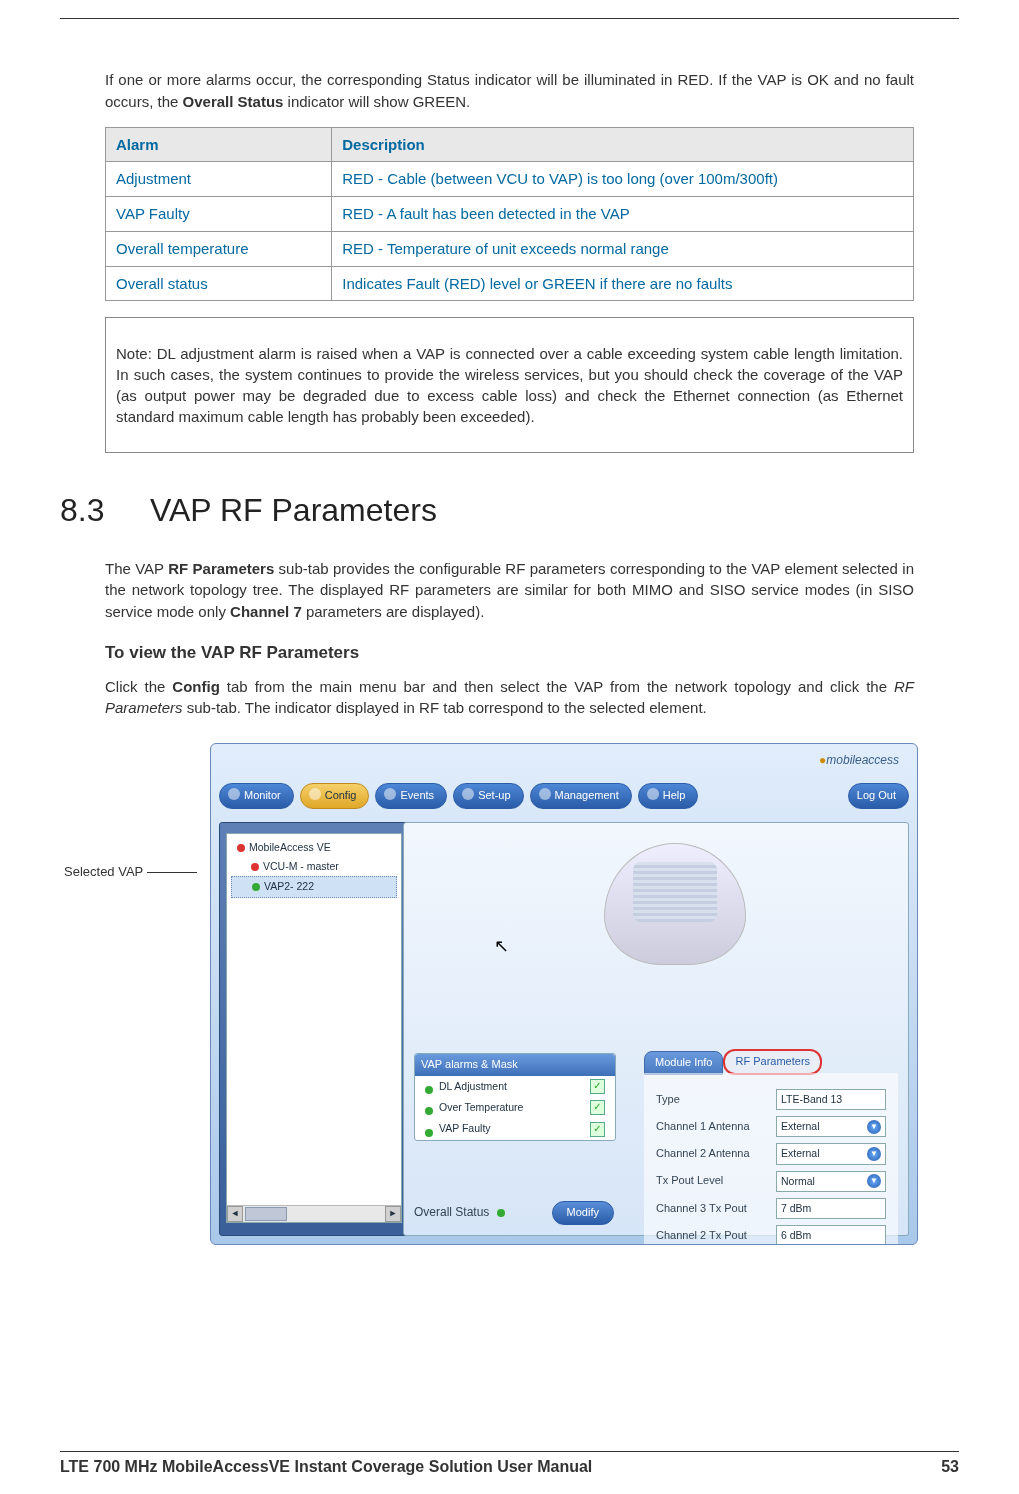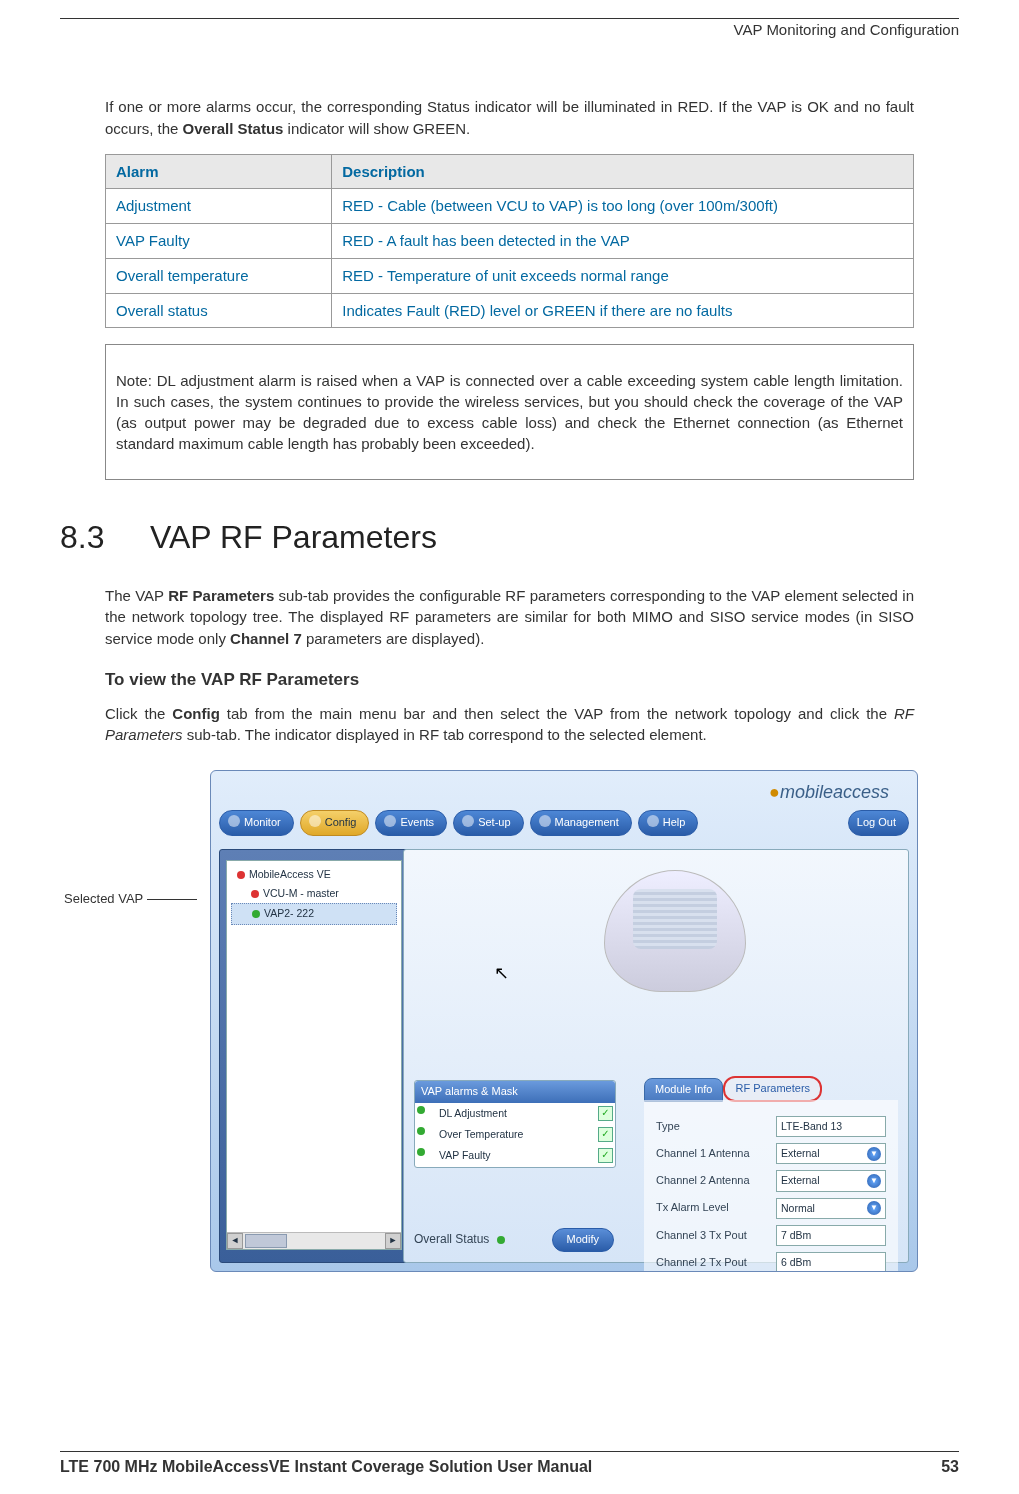--- a/index.html
+++ b/index.html
@@ -14,21 +14,21 @@
 .tbl th{background:#e8e8e8;font-weight:bold}
 .note-box{border:1px solid #888;padding:25px 10px;margin:10px 0 30px;line-height:1.4;text-align:justify}
 .h2{font-family:Arial,Helvetica,sans-serif;font-size:32px;font-weight:normal;margin:34px 0 24px -45px;color:#222}
 .h2 .num{display:inline-block;width:90px}
 .h3{font-weight:bold;font-size:17px;margin:18px 0 10px;font-family:Arial,Helvetica,sans-serif}
 .italic{font-style:italic}
 .figure-wrap{position:relative;margin:24px 0 0 -45px}
 .callout{position:absolute;left:4px;top:120px;font-size:13px}
 .callout .line{display:inline-block;width:50px;border-top:1px solid #333;vertical-align:middle;margin-left:4px}
 .app{margin-left:150px;width:706px;height:500px;background:linear-gradient(#e1edfb,#a9c8ea);border:1px solid #6a89b8;border-radius:6px;position:relative;overflow:hidden;font-family:Tahoma,Verdana,sans-serif;font-size:11px;color:#234}
-.app .logo{position:absolute;top:8px;right:28px;font-size:18px;color:#3a5f88;font-style:italic}
+.app .logo{position:absolute;top:8px;right:18px;font-size:12px;color:#3a5f88;font-style:italic}
 .app .logo .dot{color:#d08a00}
 .app .menubar{position:absolute;top:38px;left:8px;right:8px;height:28px;display:flex;gap:6px;align-items:center}
 .mbtn{background:linear-gradient(#4d87d6,#2a5ca8);color:#fff;border-radius:14px;padding:4px 12px 4px 8px;font-size:11px;display:flex;gap:4px;border:1px solid #2a5ca8;cursor:pointer}
 .mbtn.active{background:linear-gradient(#f5d06a,#e0a828);color:#2a4;border-color:#c08a20;color:#234}
 .mbtn .mi{width:12px;height:12px;background:#fff;border-radius:50%;opacity:.5}
 .logout{margin-left:auto}
 .tree{position:absolute;top:78px;left:8px;width:176px;bottom:8px;background:linear-gradient(#5e7fb5,#3a5f99);border:1px solid #2a4a7a;border-radius:3px;color:#fff;padding:6px}
 .tree-panel{background:#fff;color:#234;border:1px solid #8aa;margin-top:4px;padding:4px;height:380px;position:relative}
 .tree-item{display:flex;align-items:center;gap:4px;padding:2px 0 2px 6px;font-size:10.5px}
 .tree-item.child{padding-left:20px}
@@ -37,21 +37,21 @@
 .dot-green{width:8px;height:8px;background:#3a3;border-radius:50%}
 .tree-scroll{position:absolute;bottom:0;left:0;right:0;height:16px;background:#e8e8e8;border-top:1px solid #bbb;display:flex;align-items:center}
 .tree-scroll .ar{width:14px;height:14px;background:#d0d0d0;border:1px solid #999;font-size:9px;text-align:center;line-height:12px}
 .tree-scroll .thumb{width:40px;height:12px;background:#c0c8d8;border:1px solid #8a9ab0;margin-left:2px}
 .content{position:absolute;top:78px;left:192px;right:8px;bottom:8px;background:linear-gradient(#f2f7fd,#d6e5f7);border:1px solid #8ab;border-radius:3px}
 .device-img{position:absolute;top:20px;left:200px;width:140px;height:120px;background:linear-gradient(#eef,#ccd);border-radius:50% 50% 40% 40%/60% 60% 40% 40%;border:1px solid #bbb}
 .device-img::before{content:"";position:absolute;top:18px;left:28px;width:84px;height:60px;background:repeating-linear-gradient(#d8e0ee,#d8e0ee 3px,#c4cee0 3px,#c4cee0 6px);border-radius:8px}
 .cursor{position:absolute;top:110px;left:90px;font-size:18px;color:#000}
 .alarm-panel{position:absolute;left:10px;top:230px;width:200px;background:#fff;border:1px solid #8ab;border-radius:3px}
 .panel-hdr{background:linear-gradient(#6a9add,#3d6fb8);color:#fff;padding:3px 6px;font-size:11px;border-radius:3px 3px 0 0}
-.alarm-row{display:flex;align-items:flex-start;padding:3px 2px;font-size:10.5px;gap:14px}
+.alarm-row{display:flex;align-items:flex-end;padding:3px 10px;font-size:10.5px;gap:6px}
 .alarm-row .chk{margin-left:auto;width:13px;height:13px;border:1px solid #5a8;background:#dfd;color:#2a2;font-size:10px;text-align:center;line-height:11px}
 .status-row{position:absolute;left:10px;bottom:10px;width:200px;display:flex;align-items:center;gap:8px}
 .status-row .lbl{font-size:12px;color:#345}
 .modify-btn{background:linear-gradient(#5a8ed8,#2a5ca8);color:#fff;border:1px solid #2a5ca8;border-radius:12px;padding:3px 14px;font-size:11px;margin-left:auto;cursor:pointer}
 .tabs{position:absolute;left:240px;top:228px;display:flex;}
 .tab{background:linear-gradient(#6a9add,#4a7ac0);color:#fff;padding:3px 10px;font-size:11px;border-radius:8px 8px 0 0;border:1px solid #3a6aa8;cursor:pointer}
 .tab.active{background:#e8edf6;color:#2a5ca8;border:2px solid #d33;border-radius:12px;margin-top:-2px}
 .rf-panel{position:absolute;left:240px;top:250px;right:10px;background:rgba(255,255,255,.6);padding:10px 12px}
 .rf-row{display:flex;align-items:center;margin:6px 0;font-size:11px}
 .rf-row .rlbl{width:120px;color:#345}
@@ -60,21 +60,20 @@
 .footer{position:absolute;bottom:18px;left:60px;right:60px}
 .footer .hr{margin-bottom:6px}
 .footer-row{display:flex;font-weight:bold;font-size:16px}
 .footer-row .pn{margin-left:auto}
 </style>
 </head>
 <body>
 
 <div class="page">
   <hr class="hr">
-  <div class="header-text">VAP Monitoring and Configuration</div>
 
   <div class="body-text">
     <div class="p">
       <span>If one or more alarms occur, the corresponding Status indicator will be illuminated in RED. If the VAP is OK and no fault occurs, the </span><b>Overall Status</b><span> indicator will show GREEN.</span>
     </div>
 
     <table class="tbl">
       <tbody>
           <tr>
         <th style="width:28%">Alarm</th>
@@ -224,21 +223,21 @@
                 </span>
               </div>
             <div class="rf-row">
                 <span class="rlbl">Channel 2 Antenna</span>
                 <span class="rval">
                   <span>External</span>
                   <span class="dd">▼</span>
                 </span>
               </div>
             <div class="rf-row">
-                <span class="rlbl">Tx Alarm Level</span>
+                <span class="rlbl">Tx Pout Level</span>
                 <span class="rval">
                   <span>Normal</span>
                   <span class="dd">▼</span>
                 </span>
               </div>
             <div class="rf-row">
                 <span class="rlbl">Channel 3 Tx Pout</span>
                 <span class="rval">
                   <span>7 dBm</span>
                 </span>

